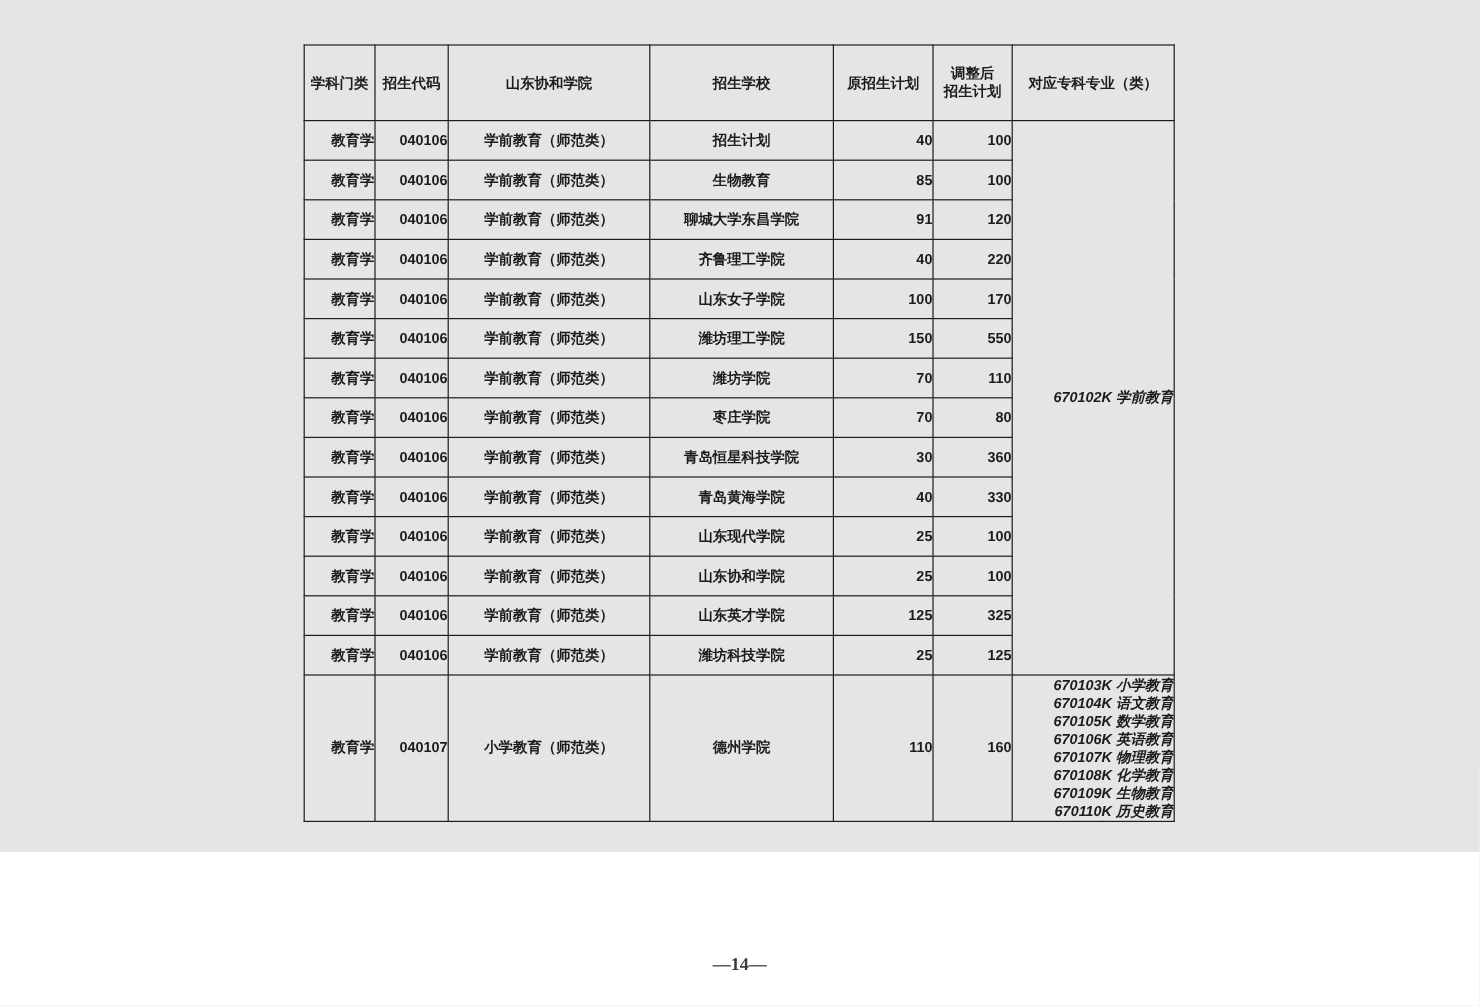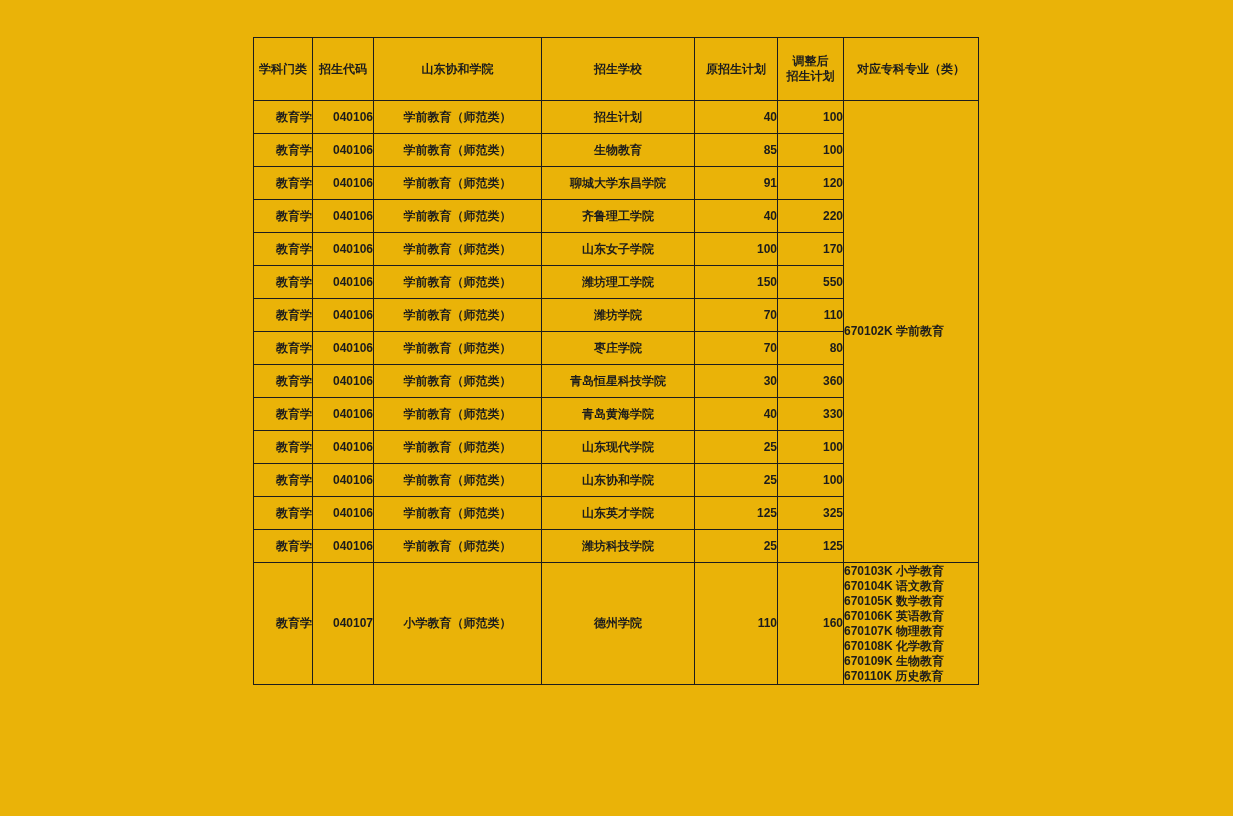--- a/index.html
+++ b/index.html
@@ -2,39 +2,39 @@
 <html><head>
 <meta charset="utf-8">
 <style>
   html, body { margin:0; padding:0; }
   body {
     width:1233px; height:838px; position:relative;
     background:#ffffff; overflow:hidden;
     font-family:"Liberation Sans", sans-serif;
   }
   .page {
-    position:absolute; left:0; top:0; width:1233px; height:816px;
-    background:#eab308;
+    position:absolute; left:0; top:0; width:1233px; height:710px;
+    background:#e5e5e5;
   }
   table.plan {
     position:absolute; left:253px; top:37px;
     width:725px; border-collapse:collapse; table-layout:fixed;
   }
   table.plan td, table.plan th {
     border:1px solid #1d1d1d;
     font-weight:bold; color:#1c1c1c;
     font-size:12px; line-height:15px;
     padding:0; overflow:hidden;
     vertical-align:middle;
   }
   table.plan th { text-align:center; }
   th.hdr2 { white-space:pre-line; line-height:31px; }
   td.c { text-align:right; }
   td.l { text-align:center; padding-left:4px; }
-  td.spec { text-align:left; padding-left:2px; white-space:pre-line; line-height:15px; }
+  td.spec { text-align:right; padding-left:2px; white-space:pre-line; line-height:15px;font-style:italic; }
   td.vtop { vertical-align:top; padding-top:9px; }
   tr.hdr-row { height:63px; }
   tr.data-row { height:33px; }
   tr.tall-row { height:122px; }
   .page-number {
     position:absolute; left:0; top:796px; width:1233px;
     text-align:center; font-family:"Liberation Serif", serif;
     font-size:15px; font-weight:bold; color:#3b3b3b;
   }
 </style>
@@ -191,14 +191,15 @@
 670105K 数学教育
 670106K 英语教育
 670107K 物理教育
 670108K 化学教育
 670109K 生物教育
 670110K 历史教育</td>
     </tr>
   </tbody>
     </table>
 
+  <div class="page-number">—14—</div>
 
 </div>
 
 </body></html>

